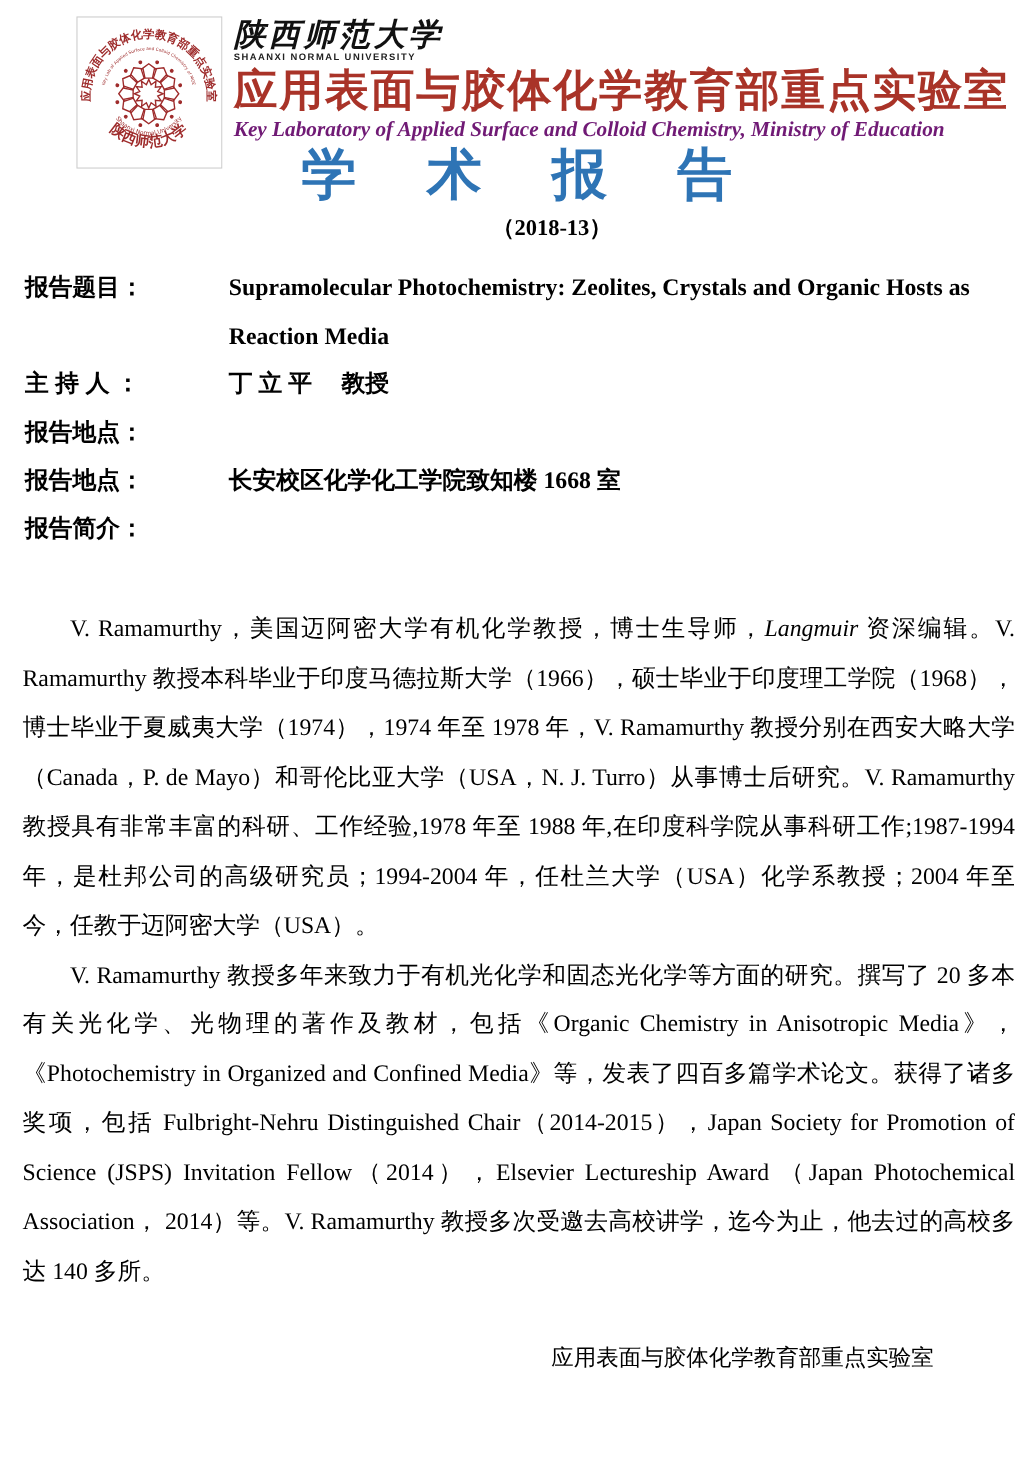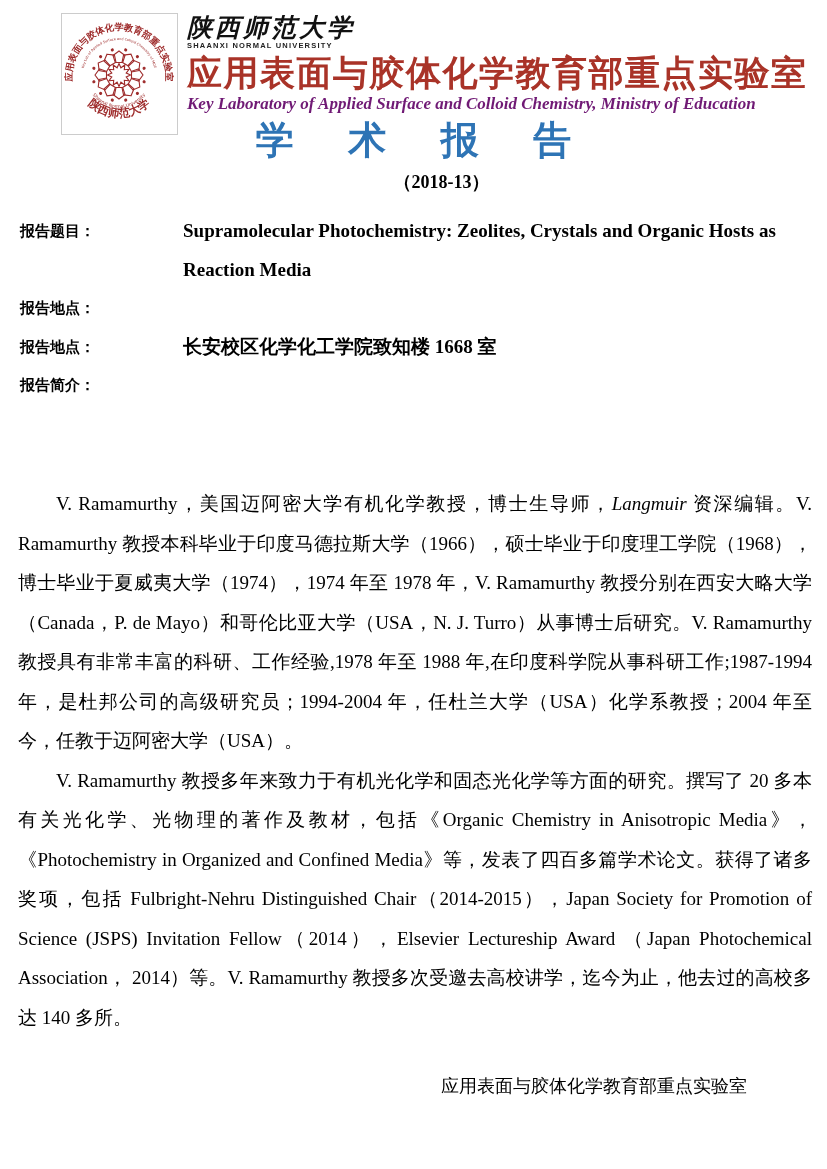--- a/index.html
+++ b/index.html
@@ -28,34 +28,34 @@
   }
   .lab-en {
     font-family:"Liberation Serif","DejaVu Serif",serif; font-style:italic;
     font-weight:bold; font-size:17px; margin-top:1px; white-space:nowrap; color:#701a75;
   }
 
   
   .sem-title {
     position:absolute; top:116px; left:0; width:100%; text-align:center;
     font-family:"Liberation Sans","DejaVu Sans",sans-serif; font-weight:bold;
-    font-size:38px; letter-spacing:22px; text-indent:22px; line-height:48px;
+    font-size:44px; letter-spacing:22px; text-indent:22px; line-height:48px;
   }
   .issue {
     position:absolute; top:169px; left:0; width:100%; text-align:center;
     font-weight:bold; font-size:18px; line-height:26px;margin-left:28px;
   }
 
   
   .fields { position:absolute; top:212px; left:20px; width:792px; }
   .field-row { display:flex; align-items:flex-start; }
   .field-label {
     flex:none; width:122px;
     font-family:"Liberation Sans","DejaVu Sans",sans-serif;
-    font-weight:bold; font-size:15px; line-height:38.5px; white-space:pre;
+    font-weight:bold; font-size:19px; line-height:38.5px; white-space:pre;
   }
   .field-value {
     flex:1; font-weight:bold; font-size:19px; line-height:38.5px;
     font-family:"Liberation Serif","DejaVu Serif",serif; white-space:pre-wrap;margin-left:41px;
   }
 
   
   .intro {
     position:absolute; top:484px; left:18px; width:794px;
     font-size:19px; line-height:39.5px; text-align:justify;
@@ -133,20 +133,24 @@
 
   <div class="sem-title" style="color: rgb(46, 116, 181);">学 术 报 告</div>
   <div class="issue">（2018-13）</div>
 
   <div class="fields" id="fields">
       <div class="field-row">
         <span class="field-label">报告题目：</span>
         <span class="field-value">Supramolecular Photochemistry: Zeolites, Crystals and Organic Hosts as Reaction Media</span>
       </div>
       <div class="field-row">
+        <span class="field-label">主 持 人 ：</span>
+        <span class="field-value">丁 立 平　 教授</span>
+      </div>
+      <div class="field-row">
         <span class="field-label">报告地点：</span>
       </div>
       <div class="field-row">
         <span class="field-label">报告地点：</span>
         <span class="field-value">长安校区化学化工学院致知楼 1668 室</span>
       </div>
       <div class="field-row">
         <span class="field-label">报告简介：</span>
         <span class="field-value"></span>
       </div>

